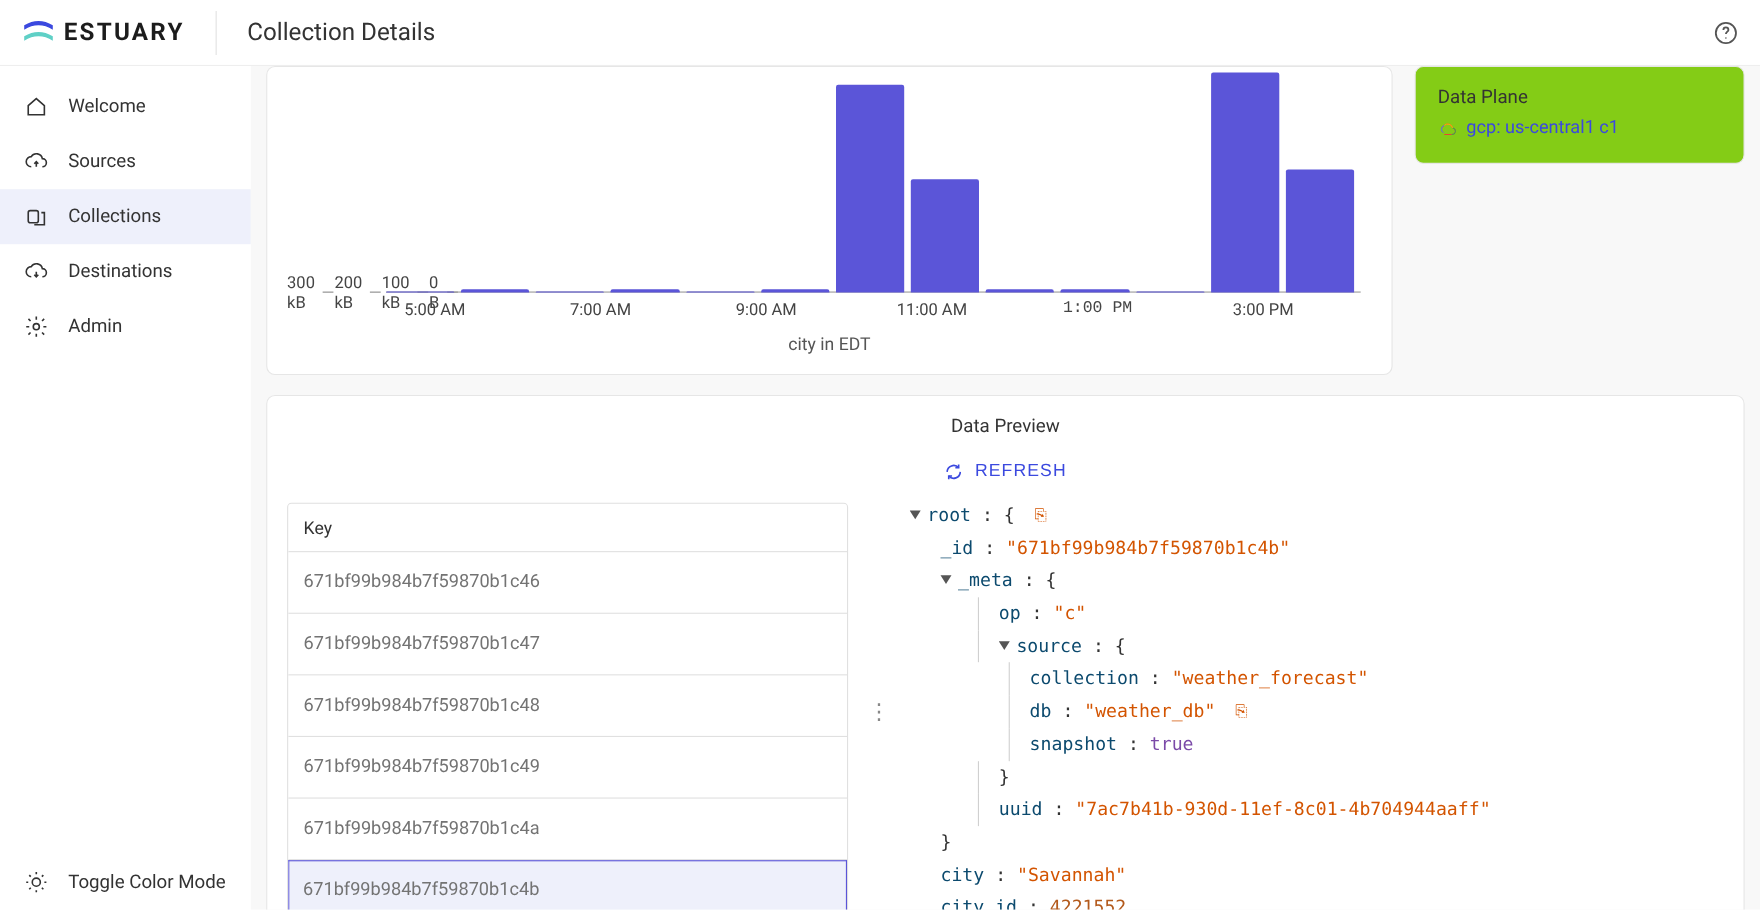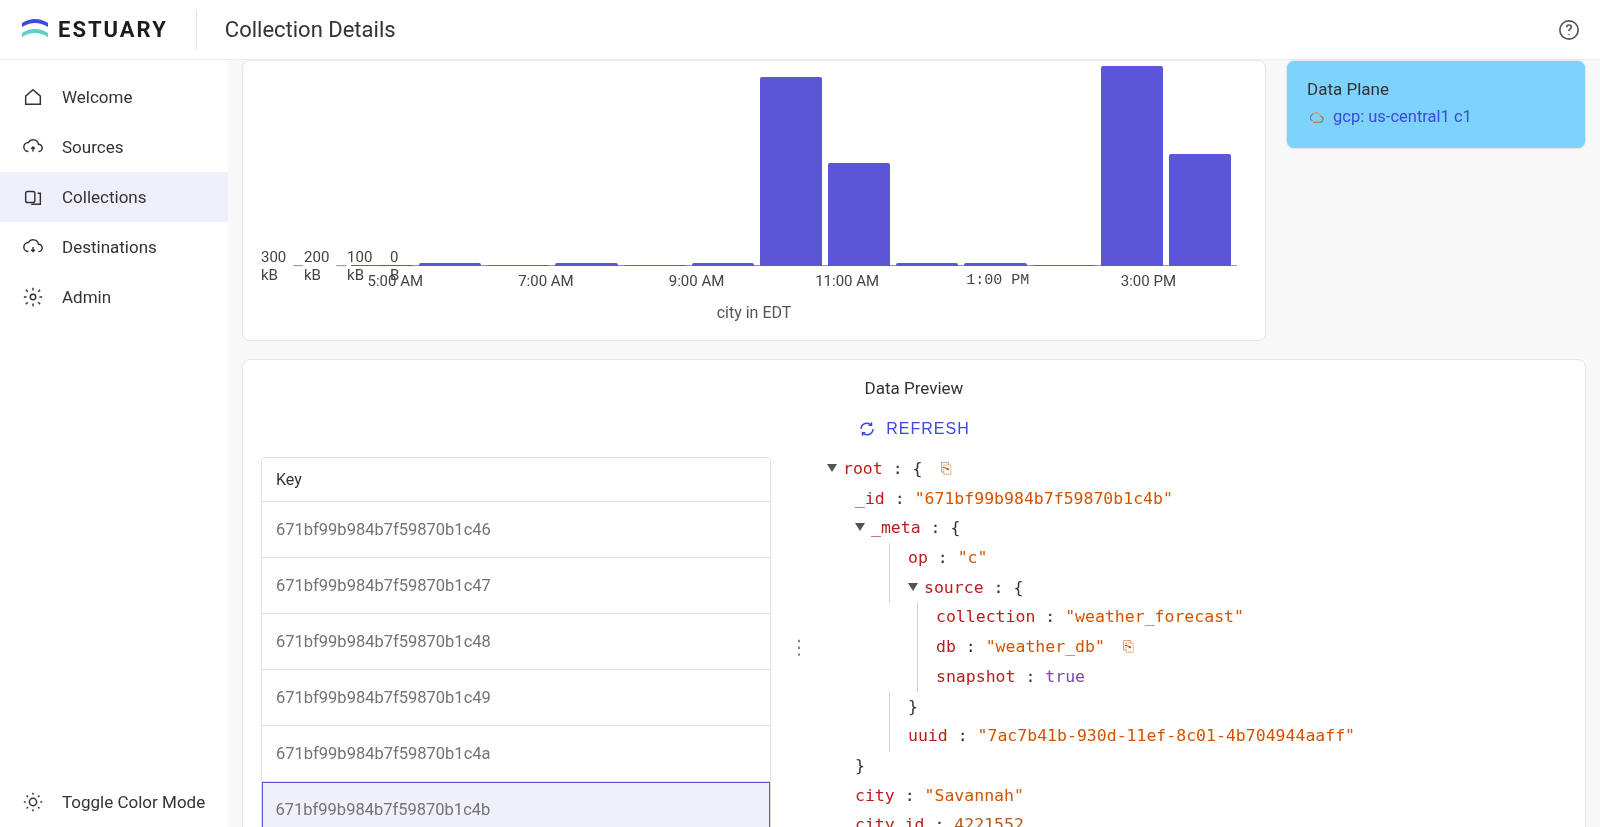--- a/index.html
+++ b/index.html
@@ -33,21 +33,21 @@
   .y-tick { display:flex; align-items:center; gap:6px; transform: translateY(50%); }
   .plot { position:absolute; left:90px; right:10px; top:0; bottom:60px; }
   .x-axis-line { position:absolute; left:0; right:0; bottom:0; height:1px; background:#999; }
   .bars { position:absolute; left:0; right:0; bottom:0; top:0; display:flex; align-items:flex-end; }
   .bar { flex:1; background:#5b55d8; margin-right: 6px; border-top-left-radius:2px; border-top-right-radius:2px;}
   .x-ticks { position:absolute; left:90px; right:10px; bottom:30px; height:28px; }
   .x-tick-label { position:absolute; font-size:15px; color:#444; transform:translateX(-50%); top:4px; white-space:nowrap;}
   .x-title { position:absolute; left:0; right:0; bottom:4px; text-align:center; font-size:16px; color:#555; }
 
   
-  .dataplane-card { width: 300px; background:#7dd3fc; border:1px solid #e6e6e6; border-radius:8px; padding: 18px 20px 22px 20px; }
+  .dataplane-card { width: 300px; background:#84cc16; border:1px solid #e6e6e6; border-radius:8px; padding: 18px 20px 22px 20px; }
   .dataplane-title { font-size:17px; color:#333; margin-bottom:8px; }
   .dataplane-value { color:#3b49df; font-size:16.5px; display:flex; align-items:center; gap:8px; }
   .gcloud-icon { width:18px; height:14px; }
 
   
   .preview-card { margin-top: 18px; background:#fff; border:1px solid #e6e6e6; border-radius:8px; padding: 18px 18px 0 18px; }
   .preview-header { display:flex; align-items:center; gap: 22px; margin-bottom: 16px; flex-direction: column; }
   .preview-title { font-size:17px; color:#333; }
   .refresh-btn { display:flex; align-items:center; gap:10px; color:#3b49df; font-size:16px; font-weight:500; letter-spacing:1px; cursor:pointer; background:none; border:none; }
   .refresh-btn svg { width:18px; height:18px; stroke:#3b49df; stroke-width:2; fill:none; }
@@ -56,21 +56,21 @@
   .key-table { width:510px; border:1px solid #e0e0e0; border-radius:4px; overflow:hidden; }
   .key-header { padding: 12px 14px; font-size:16px; color:#333; border-bottom:1px solid #e0e0e0; }
   .key-row { padding: 18px 14px; font-size:16.5px; color:#737373; border-bottom:1px solid #e0e0e0; cursor:pointer; }
   .key-row.selected { background:#eef0fb; border:1.5px solid #5b55d8; padding:16.5px 12.5px; }
   .key-row:last-child { border-bottom:none; }
 
   .split-handle { display:flex; align-items:center; color:#888; cursor:col-resize; font-size:20px; padding:0 2px;}
   
   .json-view { flex:1; font-family: ui-monospace, SFMono-Regular, Menlo, Consolas, monospace; font-size:16.5px; line-height:1.8; color:#333; overflow:hidden;}
   .json-line { white-space: nowrap; }
-  .jkey { color:#b91c1c; }
+  .jkey { color:#0c4a6e; }
   .jstr { color:#d35400; }
   .jbool { color:#7b4aa8; }
   .jnum { color:#b35a1c; }
   .jbrace { color:#333; }
   .tw { display:inline-block; width:0; height:0; border-left:5px solid transparent; border-right:5px solid transparent; border-top:8px solid #555; margin-right:6px; vertical-align:2px;}
   .copy-icon { display:inline-block; margin-left:8px; color:#d35400; font-size:14px; vertical-align:1px; cursor:pointer;}
   .indent { display:inline-block; }
   .i1{width:28px}.i2{width:56px}.i3{width:84px}
   .guide { border-left:1px solid #d0d0d0; padding-left:18px; margin-left:6px; display:inline-block;}
 </style>

